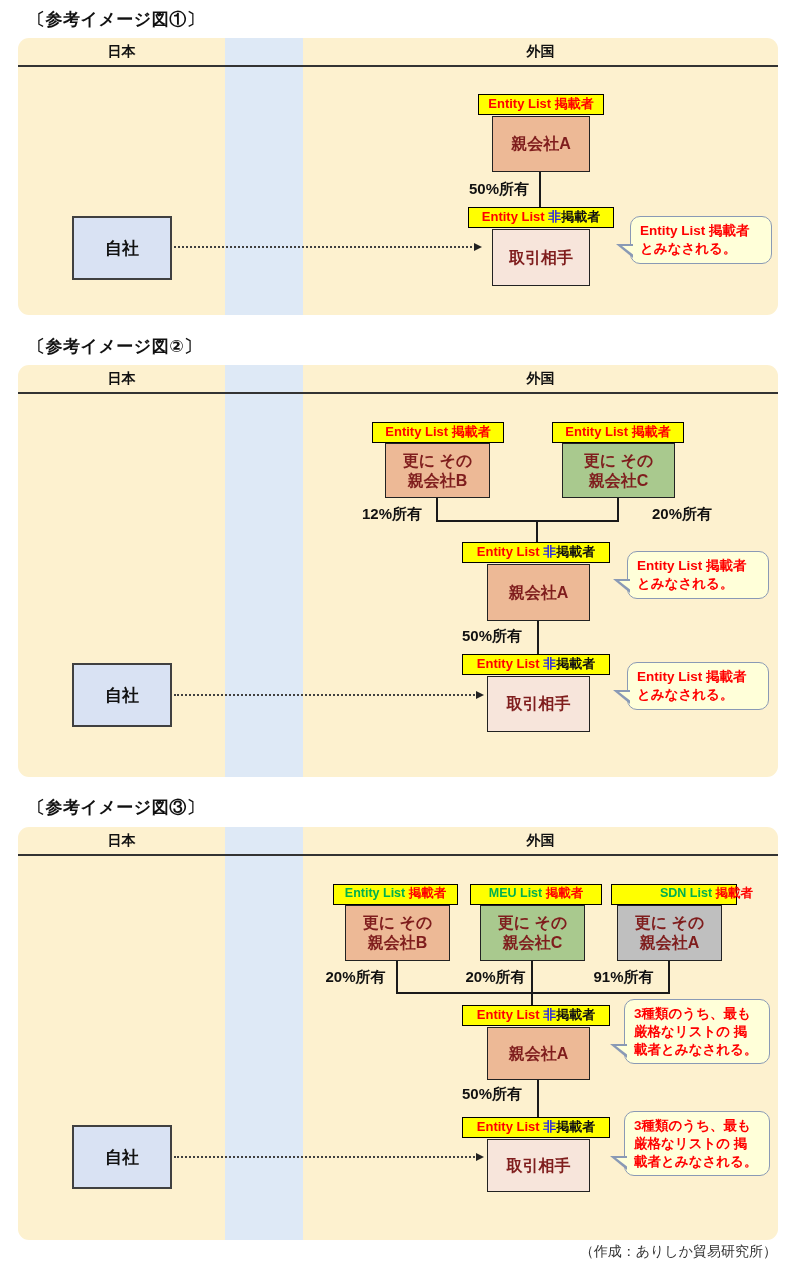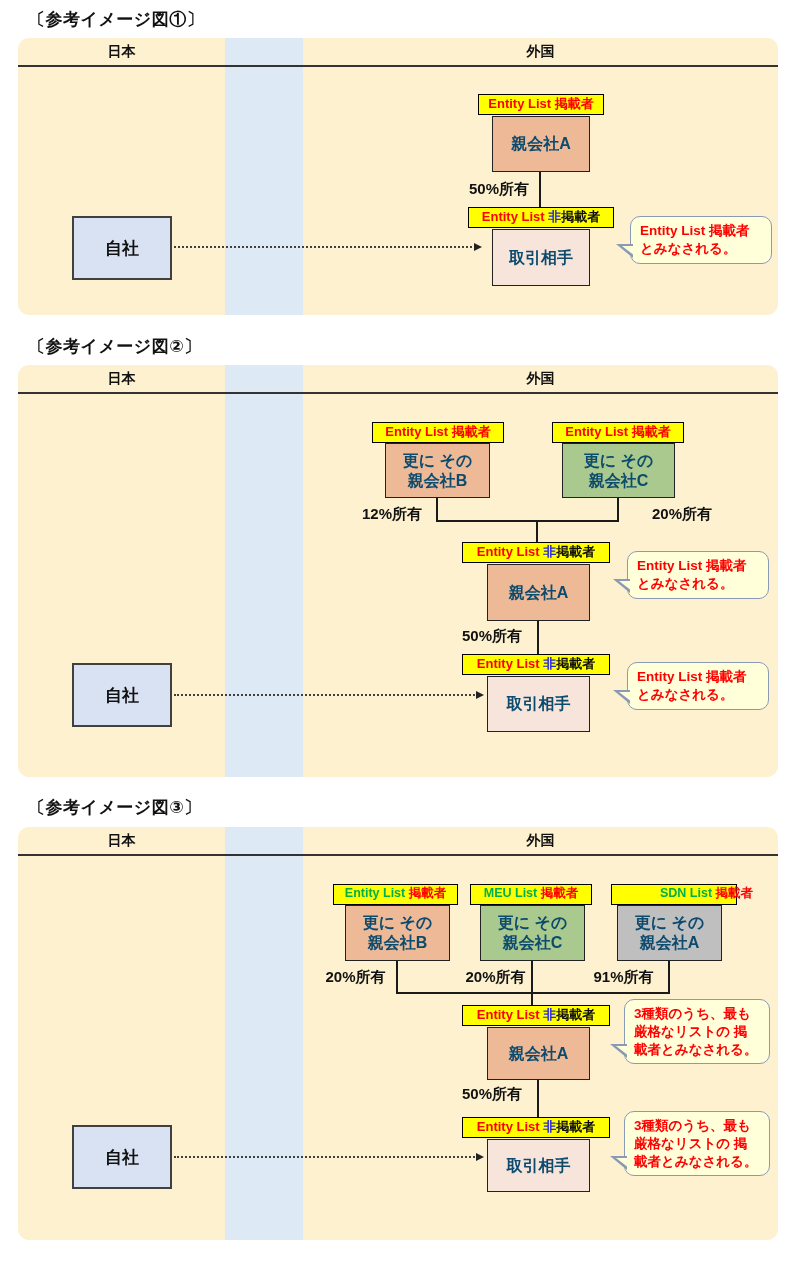--- a/index.html
+++ b/index.html
@@ -2,42 +2,42 @@
 <html><head>
 <meta charset="utf-8">
 <style>
   * { margin:0; padding:0; box-sizing:border-box; }
   body { background:#ffffff; font-family:"Liberation Sans","DejaVu Sans",sans-serif; }
   .canvas { position:relative; width:795px; height:1280px; background:#ffffff; overflow:hidden; }
 
   .fig-title { position:absolute; font-size:17px; font-weight:bold; color:#111; letter-spacing:.5px; }
   .t1 { left:28px; top:8px;font-family:Liberation Serif, serif; }
   .t2 { left:28px; top:335px; }
-  .t3 { left:28px; top:796px; }
+  .t3 { left:28px; top:796px;font-family:Liberation Mono, monospace; }
 
   .panel { position:absolute; left:18px; width:760px; background:#FDF1CF;border-radius:11px; }
   .p1 { top:38px;  height:277px; }
   .p2 { top:365px; height:412px; }
   .p3 { top:827px; height:413px; }
 
   .band { position:absolute; left:207px; top:0; width:78px; height:100%; background:#DEE9F6; }
   .hdr { position:absolute; top:5px; font-size:14px; font-weight:bold; color:#111; text-align:center; }
   .hdr-jp { left:0; width:207px; }
   .hdr-fg { left:285px; width:475px; }
   .hdr-line { position:absolute; left:0; top:27px; width:100%; height:0; border-top:2px solid #333; }
 
   .tag { position:absolute; height:21px; background:#FFFF00; border:1.5px solid #000;
          text-align:center; line-height:17px; font-size:13px; font-weight:bold; white-space:nowrap; }
   .c-red   { color:#FF0000; }
   .c-blue  { color:#2626E6; }
   .c-green { color:#00B050; }
   .c-black { color:#111; }
 
   .node { position:absolute; border:1.6px solid #222; display:flex; flex-direction:column;
-          align-items:center; justify-content:center; font-size:16px; font-weight:bold; color:#0c4a6e;
+          align-items:center; justify-content:center; font-size:16px; font-weight:bold; color:#7f1d1d;
           line-height:1.25; text-align:center; }
   .fill-salmon { background:#EDB996; }
   .fill-pink   { background:#F7E5DB; }
   .fill-green  { background:#A9C98E; }
   .fill-gray   { background:#BFBFBF; }
   .own-box { position:absolute; width:100px; height:64px; background:#D9E2F3; border:2px solid #404040;
              display:flex; align-items:center; justify-content:center; font-size:17px; font-weight:bold; color:#111; }
 
   .pct { position:absolute; font-size:15px; font-weight:bold; color:#111; text-align:center; white-space:nowrap; }
 
@@ -89,21 +89,21 @@
   .p2-vline-a { left:519px; top:256px; height:34px; }
   .p2-pct50   { left:434px; top:262px; width:80px; }
   .p2-tag-p   { left:444px; top:289px; width:148px; }
   .p2-box-p   { left:469px; top:311px; width:103px; height:56px; }
   .p2-bubble-p{ left:609px; top:297px; width:142px; }
   .p2-own     { left:54px;  top:298px; }
   .p2-arrow   { left:156px; top:329px; width:308px; }
 
   
   .p3-tag-b   { left:315px; top:57px;  width:125px; font-size:12.5px; }
-  .p3-tag-c   { left:452px; top:57px;  width:122px; font-size:12.5px; }
+  .p3-tag-c   { left:452px; top:57px;  width:132px; font-size:12.5px; }
   .p3-tag-d   { left:593px; top:57px;  width:126px; font-size:12.5px;padding-left:48px; }
   .p3-box-b   { left:327px; top:78px;  width:105px; height:56px; }
   .p3-box-c   { left:462px; top:78px;  width:105px; height:56px; }
   .p3-box-d   { left:599px; top:78px;  width:105px; height:56px; }
   .p3-vline-b { left:378px; top:134px; height:33px; }
   .p3-vline-c { left:513px; top:134px; height:45px; }
   .p3-vline-d { left:650px; top:134px; height:33px; }
   .p3-hline   { left:378px; top:165px; width:274px; }
   .p3-pct-b   { left:300px; top:141px; width:75px; }
   .p3-pct-c   { left:440px; top:141px; width:75px; }
@@ -257,13 +257,14 @@
 載者とみなされる。</div>
 
     <div class="own-box p3-own">
         <span>自社</span>
       </div>
     <div class="dotted-arrow p3-arrow">
         <span class="arrow-head"></span>
       </div>
   </div>
 
+  <div class="footer">（作成：ありしか貿易研究所）</div>
 </div>
 
 </body></html>

